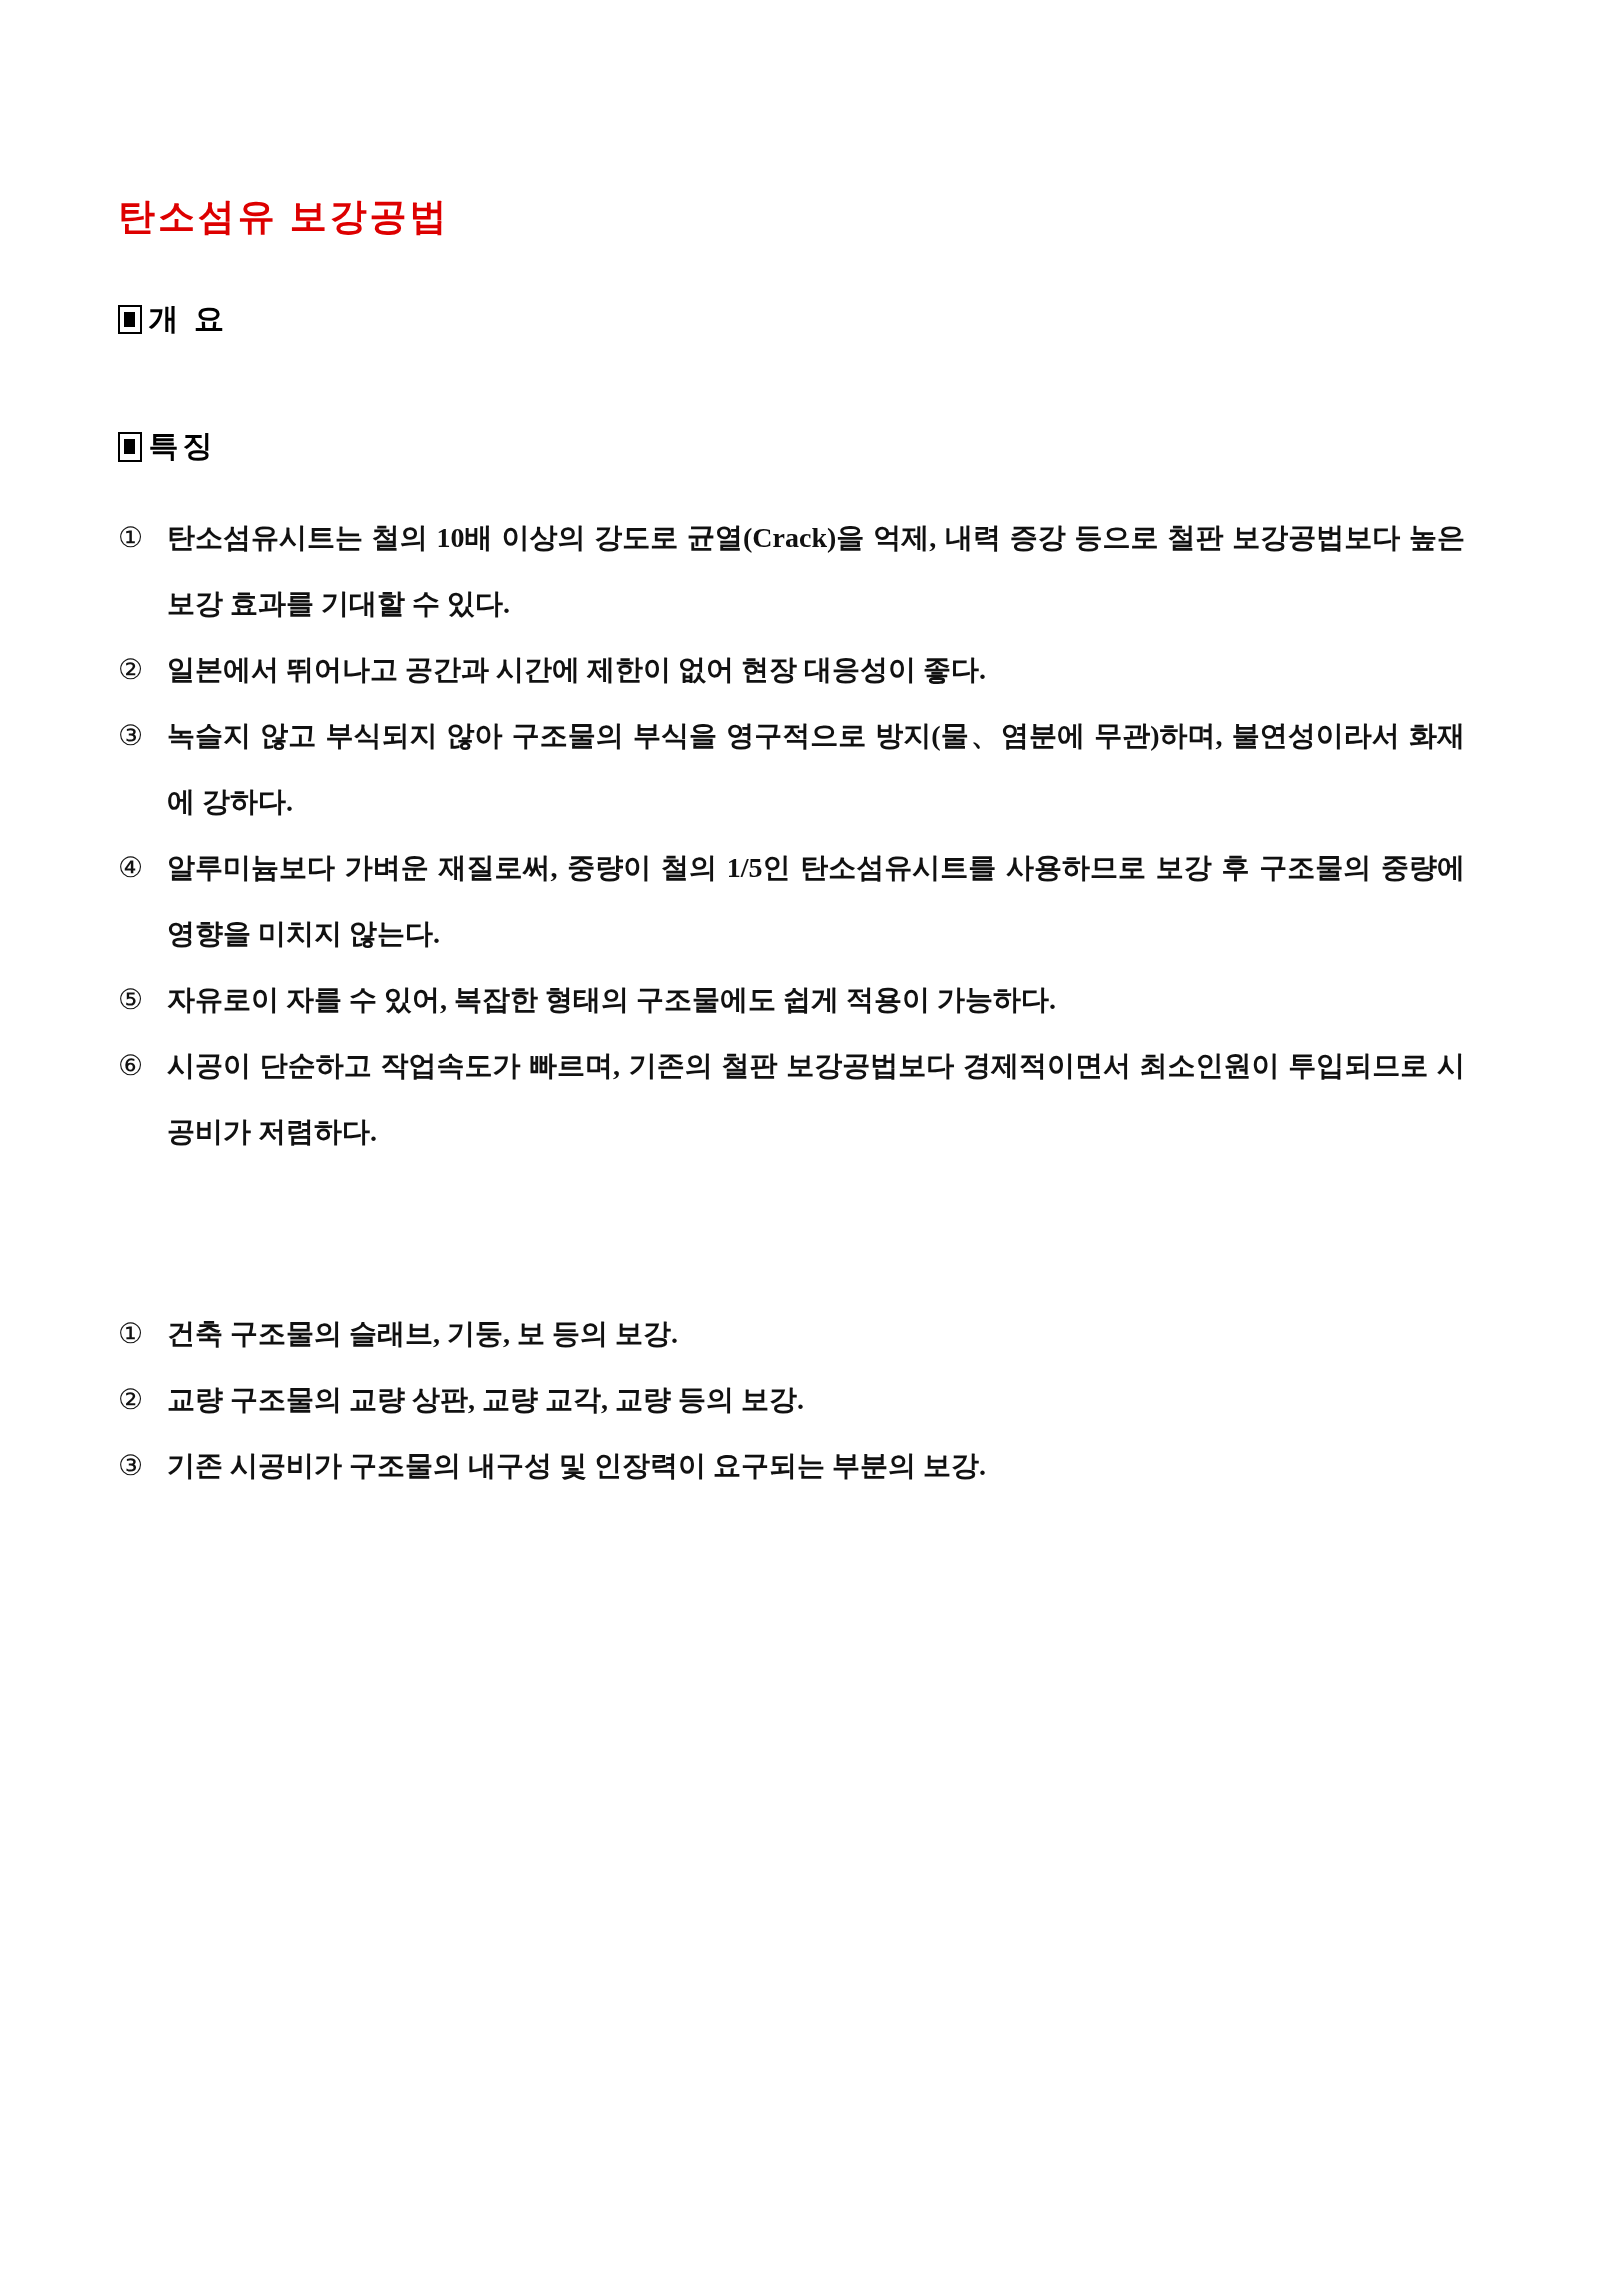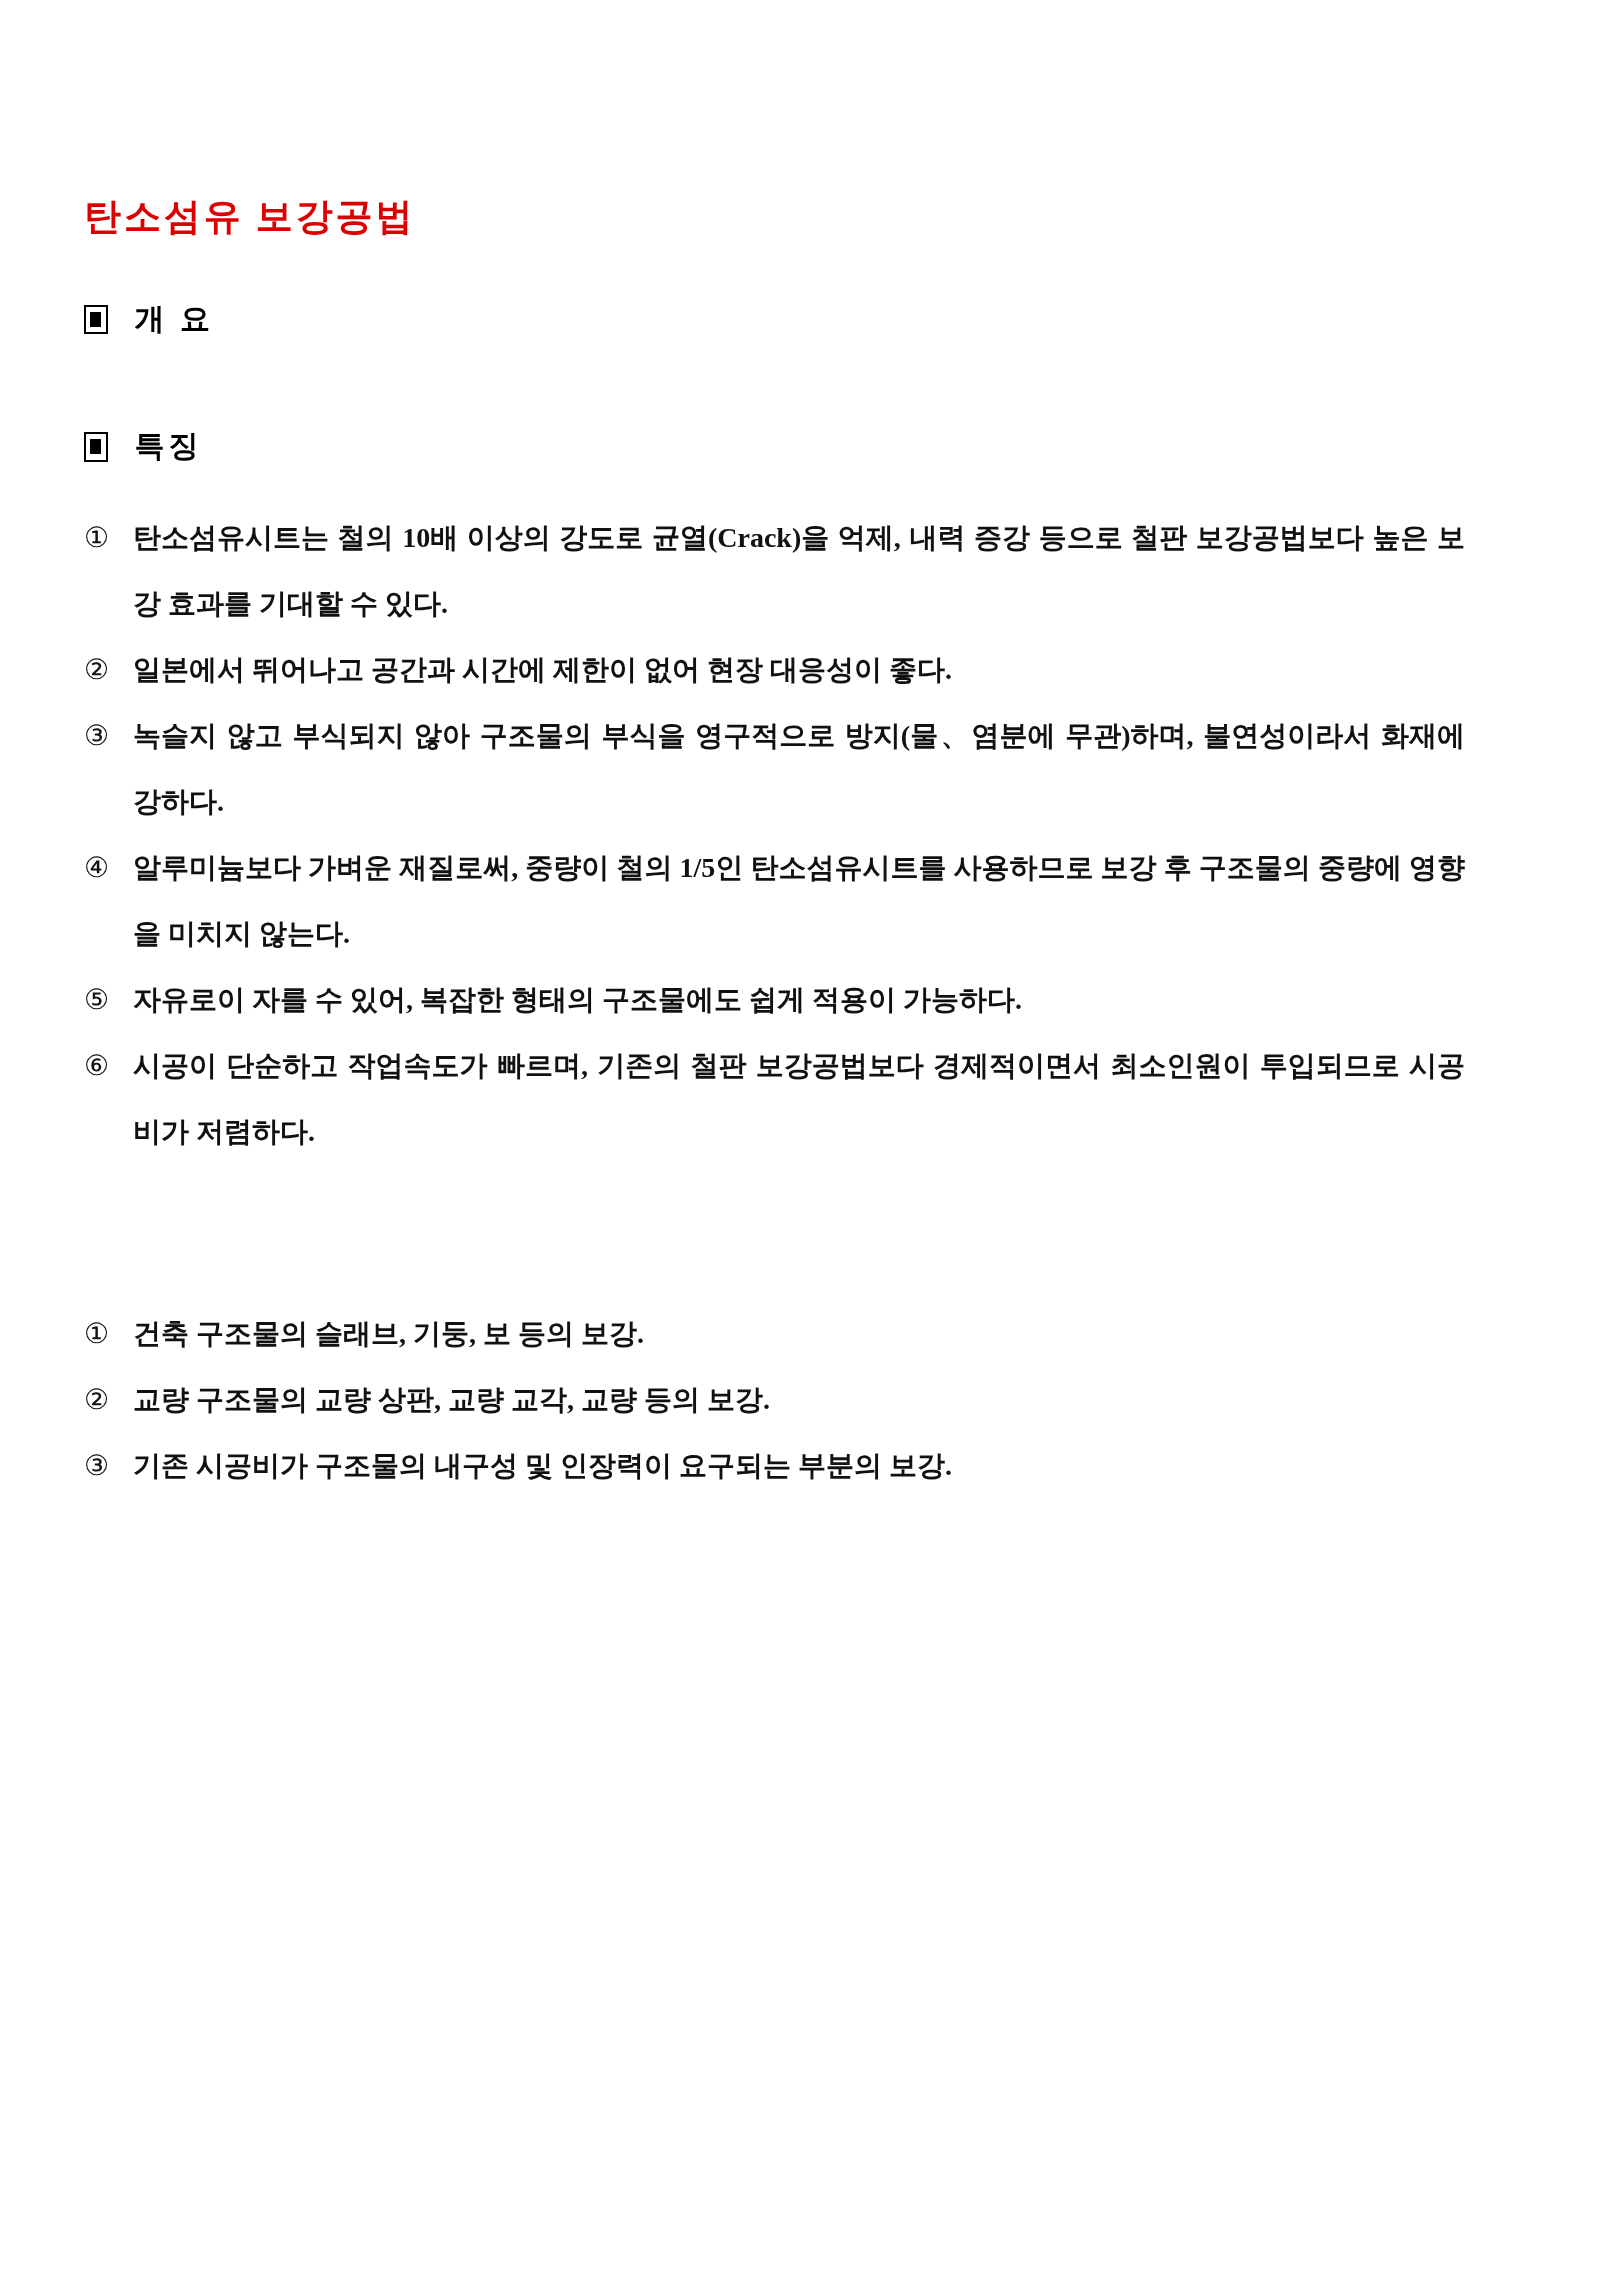--- a/index.html
+++ b/index.html
@@ -6,36 +6,36 @@
     margin: 0;
     padding: 0;
     background: #ffffff;
   }
   .page {
     position: relative;
     width: 1620px;
     height: 2216px;
     box-sizing: border-box;
     background: #ffffff;
-    padding: 192px 155px 0 84px;
+    padding: 192px 155px 0 118px;
     font-family: "Liberation Serif", "DejaVu Serif", serif;
     color: #111111;
     overflow: hidden;
   }
   .doc-title {
     margin: 0 0 57px 0;
     font-size: 37px;
     font-weight: bold;
     letter-spacing: 2.9px;
     color: #dd0000;
   }
   .section-heading {
     display: flex;
     align-items: center;
-    gap: 27px;
+    gap: 7px;
     margin: 0 0 25.5px 0;
     font-size: 30px;
     font-weight: bold;
     letter-spacing: 3.9px;
     color: #000000;
   }
   .bullet-square {
     flex: 0 0 auto;
     width: 19.6px;
     height: 25.5px;

